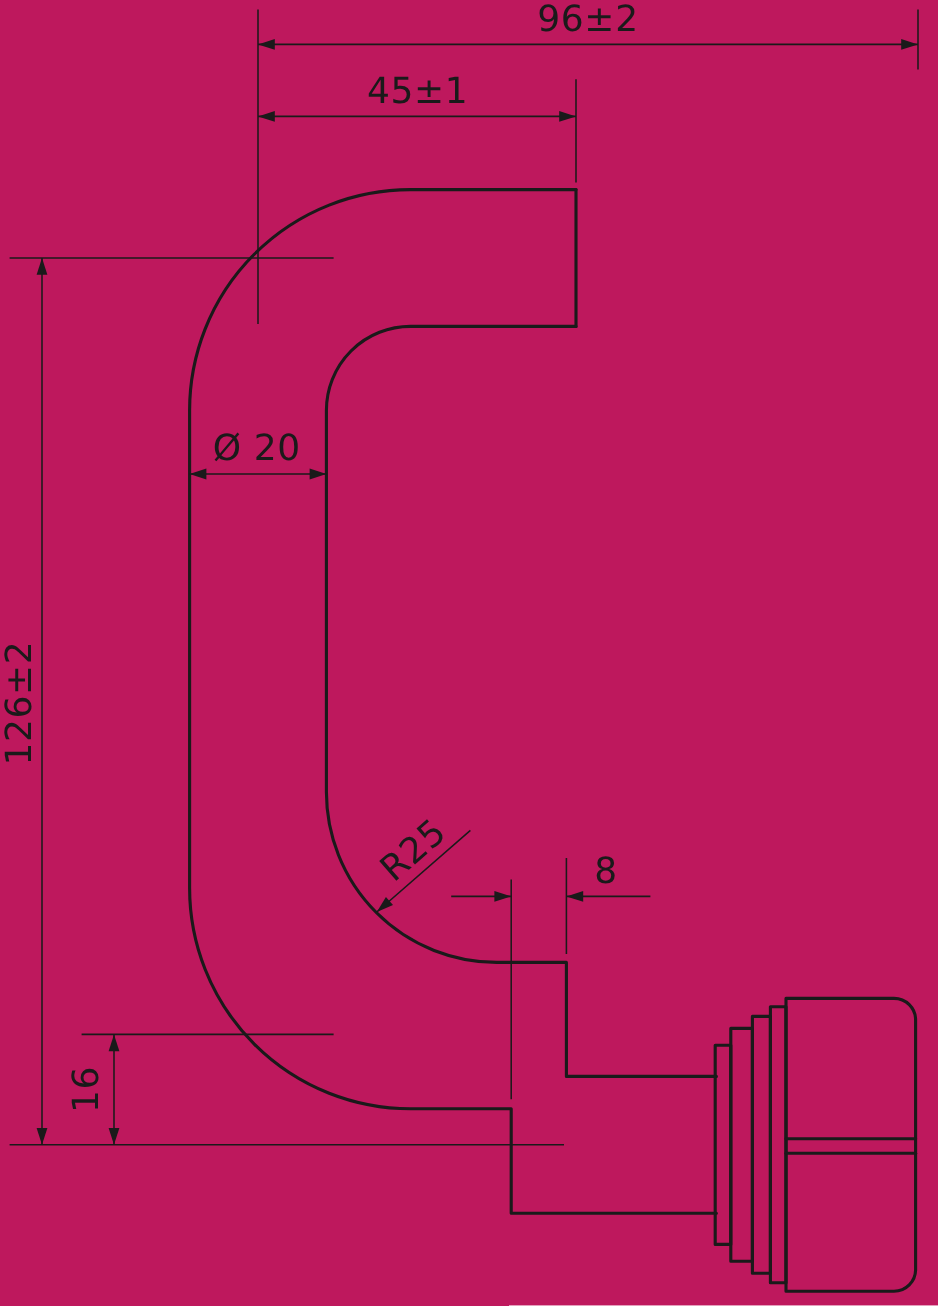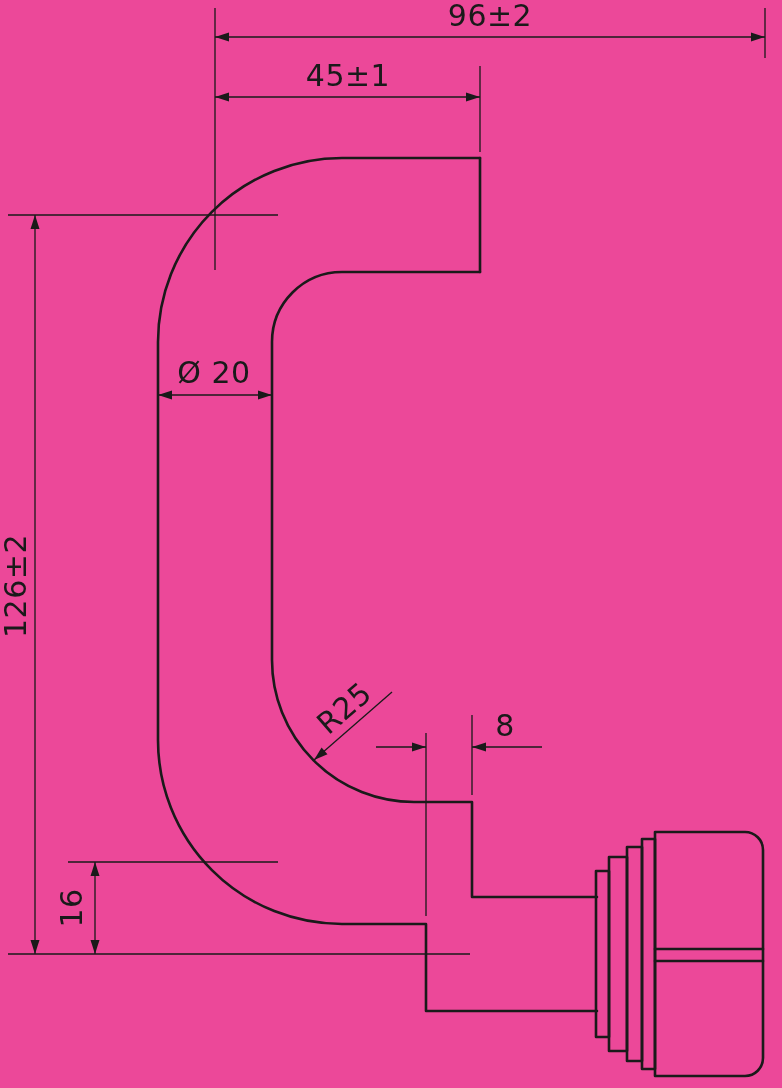--- a/index.html
+++ b/index.html
@@ -5,21 +5,21 @@
   html, body {
     margin: 0;
     padding: 0;
     background: #ffffff;
     font-family: "DejaVu Sans", "Liberation Sans", sans-serif;
   }
   .canvas {
     position: relative;
     width: 782px;
     height: 1088px;
-    background: #ec4899;
+    background: #be185d;
     overflow: hidden;
   }
   svg { display: block; }
   marker { overflow: visible; }
   .part { stroke: #1a1a1a; stroke-width: 2.6; fill: none; stroke-linejoin: round; stroke-linecap: round; }
   .thin { stroke: #1a1a1a; stroke-width: 1.3; fill: none; }
   .dim  { stroke: #1a1a1a; stroke-width: 1.3; fill: none; }
   .lbl  { fill: #1a1a1a; font-size: 30px; letter-spacing: 0.5px; }
   .lbl-mid { text-anchor: middle; }
 </style>

